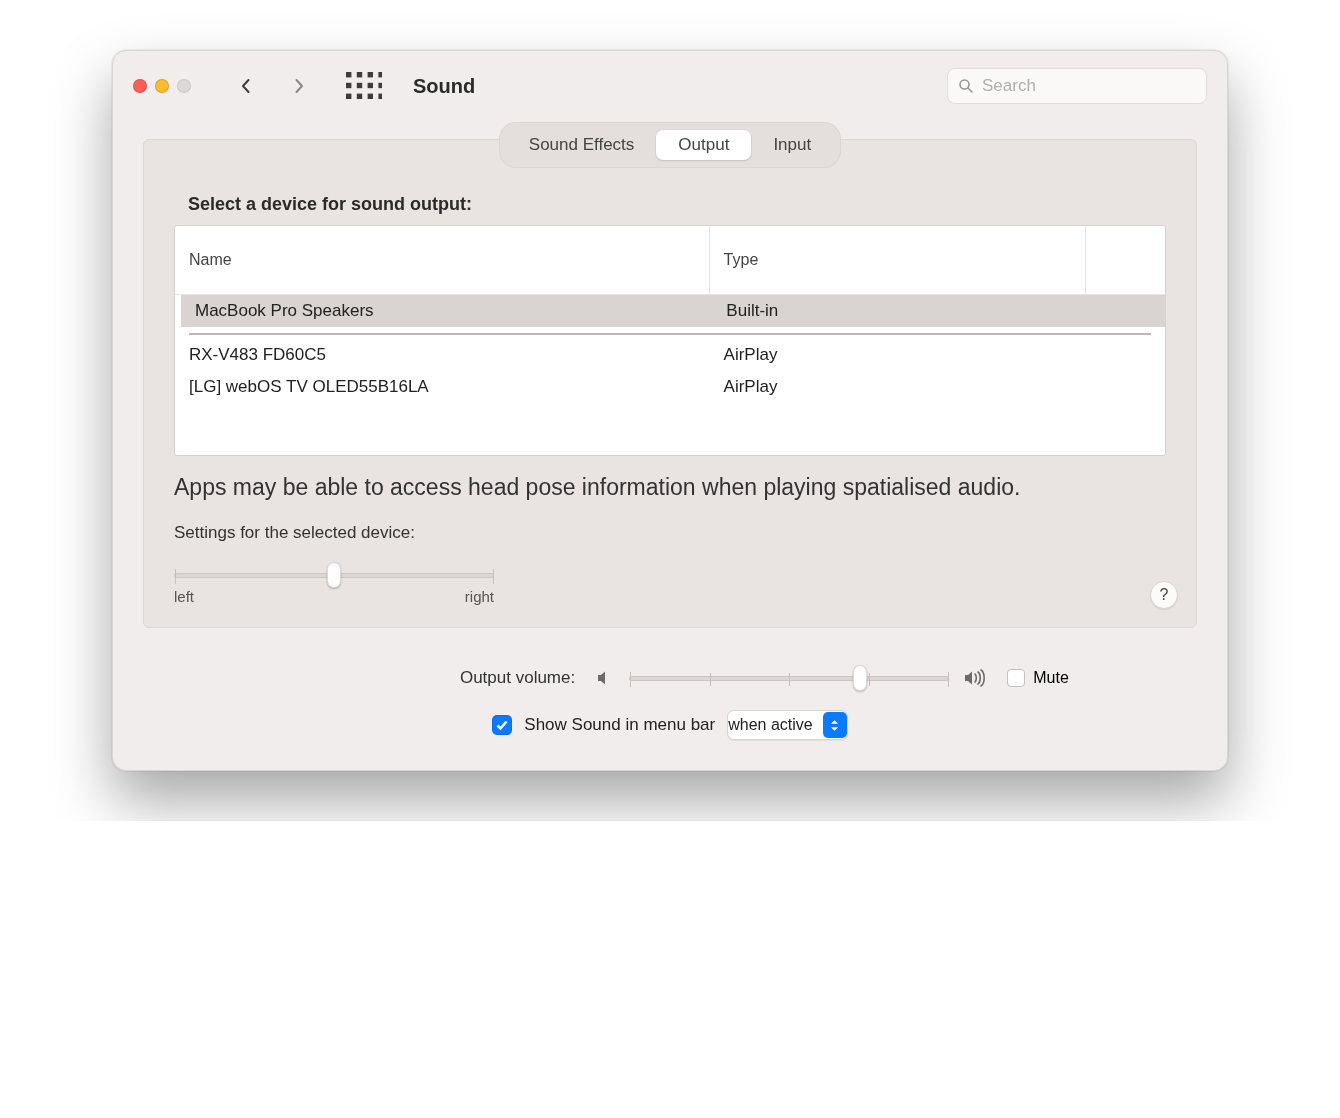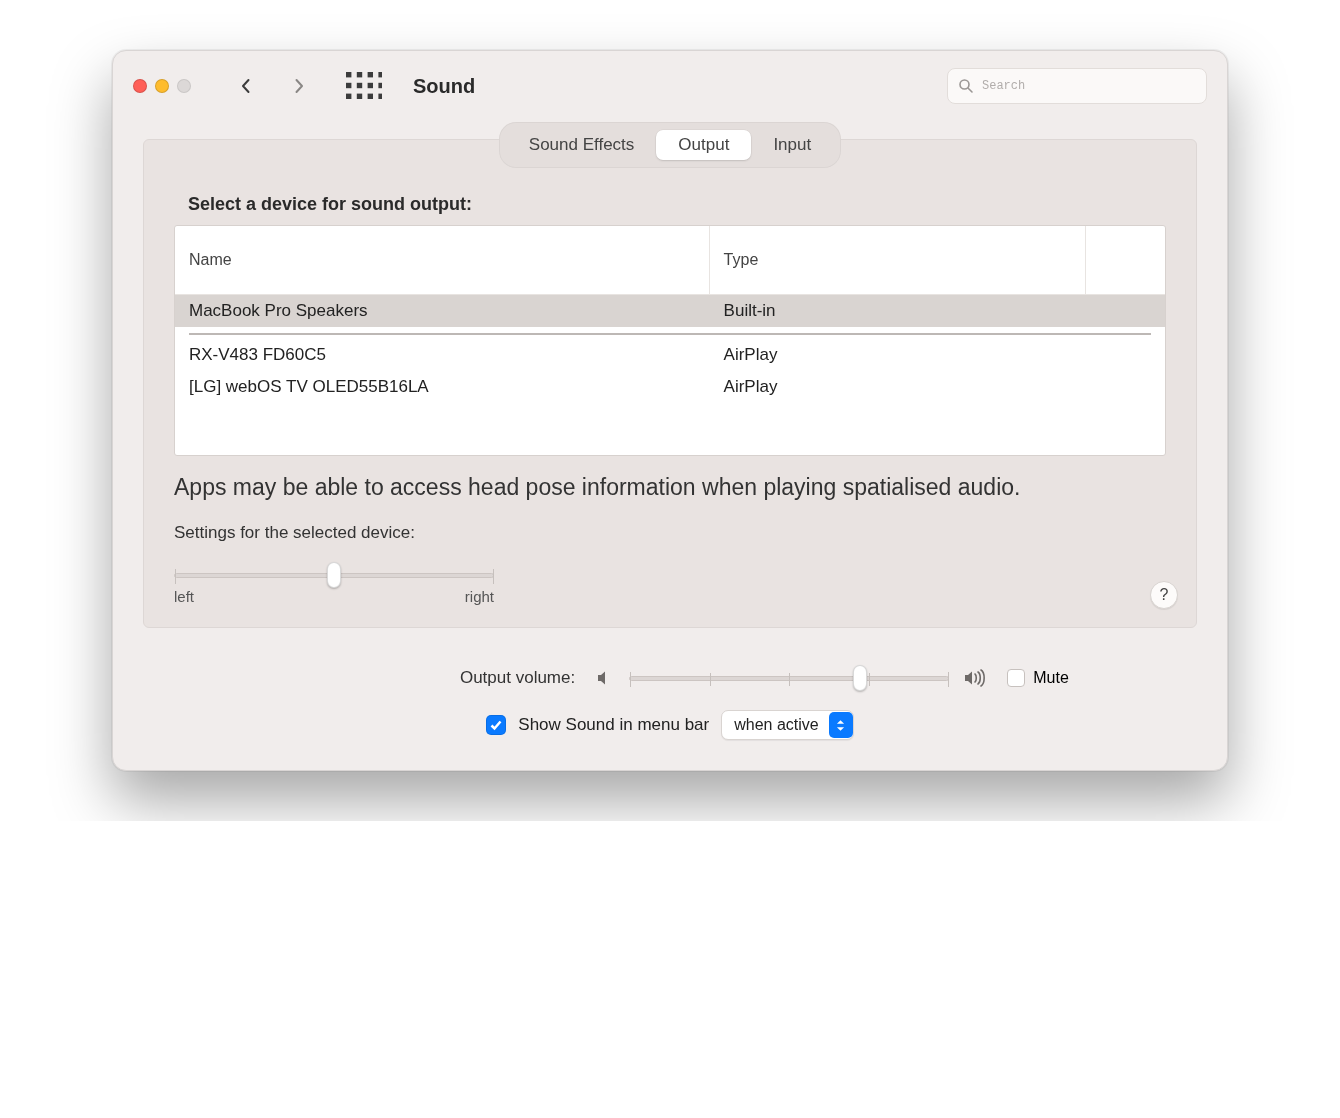--- a/index.html
+++ b/index.html
@@ -59,21 +59,21 @@
     background:#fbf9f8;
     border:1px solid #e2ddda;
     border-radius: 8px;
     display:flex; align-items:center;
     padding: 0 10px; gap:8px;
     color:#9b9795;
   }
   .search svg { width:16px; height:16px; flex-shrink:0; }
   .search input {
     border:none; background:transparent; outline:none;
-    font-size:12px; color:#0f172a; width:100%;font-family:Liberation Mono, monospace;
+    font-size:17px; color:#0f172a; width:100%;
   }
   .search input::placeholder { color:#b1adab; }
 
   
   .panel {
     margin: 18px 30px 22px;
     background:#e9e3e1;
     border:1px solid #ddd7d5;
     border-radius: 6px;
     padding: 0 0 22px 0;
@@ -129,21 +129,21 @@
   .dt-header .col-x    { flex:1; }
   .dt-body { min-height: 160px; padding-bottom:14px; }
   .dt-row {
     display:flex;
     font-size:17px;
     color:#222;
   }
   .dt-row .col { padding: 6px 14px; }
   .dt-row .col-name { width:54%; }
   .dt-row .col-type { width:46%; }
-  .dt-row.selected { background:#d9d4d1; }
+  .dt-row.selected { background:#d9d4d1;margin-left:6px; }
   .dt-sep {
     height:2px; background:#bdb8b5;
     margin: 6px 14px 4px;
   }
 
   
   .info {
     font-size:23px; color:#333;
     margin: 18px 30px 0;
   }
@@ -220,21 +220,21 @@
     background:#0a7aff;
     display:flex; align-items:center; justify-content:center;
     box-shadow: inset 0 0 0 1px rgba(0,0,0,0.1);
   }
   .cb svg { width:14px; height:14px; stroke:#fff; stroke-width:2.5; fill:none; }
   .menubar-label { font-size:17px; color:#222; }
   .select {
     display:flex; align-items:center;
     background:#fff; border:1px solid #d9d4d1;
     border-radius:7px; height:30px;
-    padding: 0 0 0 12px;
+    padding: 0 0 0 0;
     font-size:16px; color:#222;
     box-shadow: 0 1px 1px rgba(0,0,0,0.06);
   }
   .select .chev {
     width:24px; height:26px; margin-left:10px;
     background:#0a7aff; border-radius:5px;
     display:flex; flex-direction:column; align-items:center; justify-content:center;
     gap:1px;
   }
   .select .chev svg { width:9px; height:6px; fill:#fff; }

